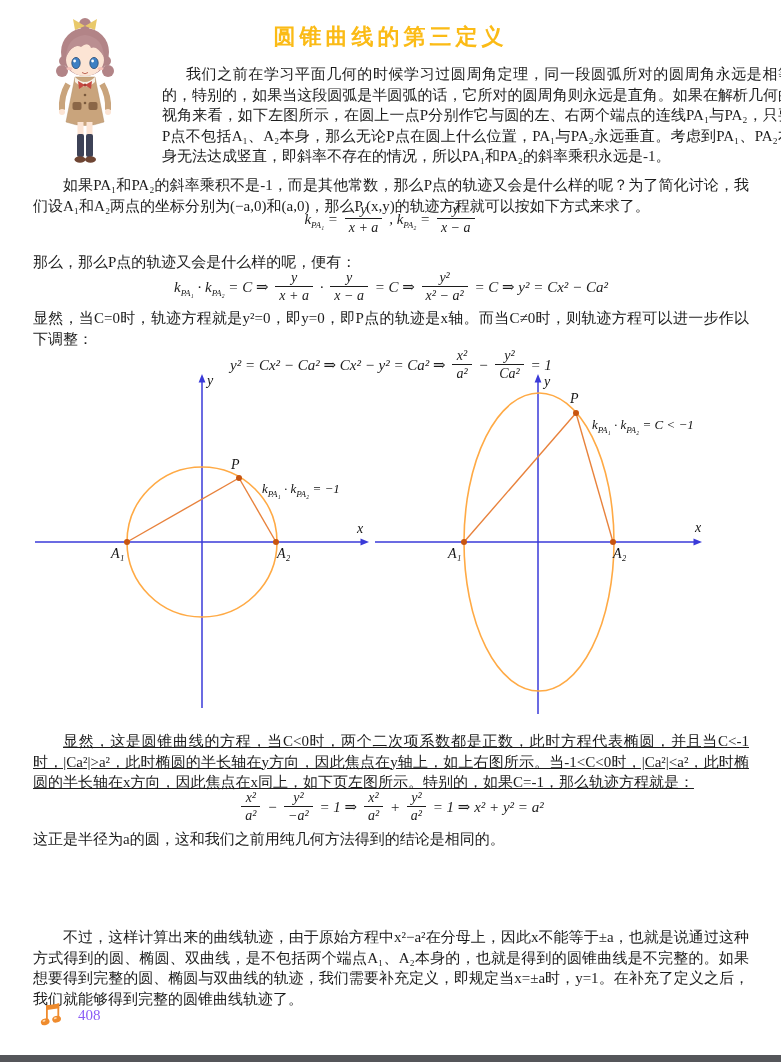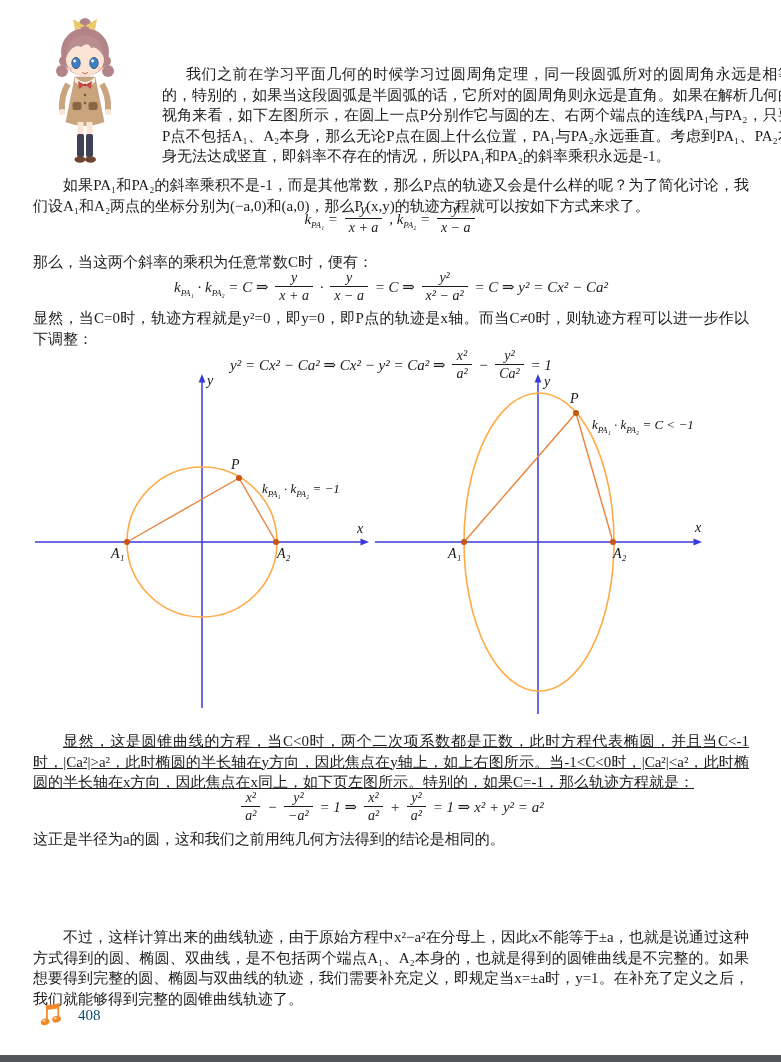--- a/index.html
+++ b/index.html
@@ -24,21 +24,21 @@
         transform:translateY(-2px);}
   .frac .num{display:block;padding:0 4px 1px;border-bottom:1px solid #1c1c1c;line-height:1.1;font-size:14px;}
   .frac .den{display:block;padding:1px 4px 0;line-height:1.1;font-size:14px;}
   .fig{position:absolute;}
   .fig-left{left:30px;top:372px;}
   .fig-right{left:370px;top:372px;}
   .flabel{position:absolute;font-style:italic;font-size:14px;color:#141414;white-space:nowrap;}
   .flabel.small{font-size:13px;}
   .chibi{position:absolute;left:52px;top:16px;}
   .footer{position:absolute;left:40px;top:1002px;display:flex;align-items:center;gap:16px;}
-  .page-num{font-size:15px;color:#0c4a6e;font-style:normal;}
+  .page-num{font-size:15px;color:#8b5cf6;font-style:normal;}
   .bottom-bar{position:absolute;left:0;bottom:0;width:781px;height:7px;background:#55565a;}
 </style>
 </head>
 <body>
 
 <div class="page">
 
   <svg class="chibi" width="66" height="152" viewBox="0 0 66 152">
     <g>
       <circle cx="33" cy="8" r="6" fill="#b28487"></circle>
@@ -79,25 +79,26 @@
     <g>
       <rect x="25.5" y="106" width="6" height="14" fill="#fce4d4"></rect>
       <rect x="34.5" y="106" width="6" height="14" fill="#fce4d4"></rect>
       <rect x="25" y="118" width="7" height="23" rx="2" fill="#3d4257"></rect>
       <rect x="34" y="118" width="7" height="23" rx="2" fill="#3d4257"></rect>
       <ellipse cx="28" cy="143.5" rx="5.5" ry="3.2" fill="#6e4533"></ellipse>
       <ellipse cx="38.5" cy="143.5" rx="5.5" ry="3.2" fill="#6e4533"></ellipse>
     </g>
   </svg>
 
+  <h1 class="title">圆锥曲线的第三定义</h1>
 
   <p class="para p1">我们之前在学习平面几何的时候学习过圆周角定理，同一段圆弧所对的圆周角永远是相等的，特别的，如果当这段圆弧是半圆弧的话，它所对的圆周角则永远是直角。如果在解析几何的视角来看，如下左图所示，在圆上一点P分别作它与圆的左、右两个端点的连线PA₁与PA₂，只要P点不包括A₁、A₂本身，那么无论P点在圆上什么位置，PA₁与PA₂永远垂直。考虑到PA₁、PA₂本身无法达成竖直，即斜率不存在的情况，所以PA₁和PA₂的斜率乘积永远是-1。</p>
   <p class="para p2">如果PA₁和PA₂的斜率乘积不是-1，而是其他常数，那么P点的轨迹又会是什么样的呢？为了简化讨论，我们设A₁和A₂两点的坐标分别为(−a,0)和(a,0)，那么P (x,y)的轨迹方程就可以按如下方式来求了。</p>
   <div class="formula f1">k<sub>PA₁</sub> = <span class="frac"><span class="num">y</span><span class="den">x + a</span></span> ,   k<sub>PA₂</sub> = <span class="frac"><span class="num">y</span><span class="den">x − a</span></span></div>
-  <p class="para p3">那么，当这两个斜率的乘积为任意常数C时，便有：</p>
+  <p class="para p3">那么，那么P点的轨迹又会是什么样的呢，便有：</p>
   <div class="formula f2">k<sub>PA₁</sub> · k<sub>PA₂</sub> = C ⇒ <span class="frac"><span class="num">y</span><span class="den">x + a</span></span> · <span class="frac"><span class="num">y</span><span class="den">x − a</span></span> = C ⇒ <span class="frac"><span class="num">y²</span><span class="den">x² − a²</span></span> = C ⇒ y² = Cx² − Ca²</div>
   <p class="para p4">显然，当C=0时，轨迹方程就是y²=0，即y=0，即P点的轨迹是x轴。而当C≠0时，则轨迹方程可以进一步作以下调整：</p>
   <div class="formula f3">y² = Cx² − Ca² ⇒ Cx² − y² = Ca² ⇒ <span class="frac"><span class="num">x²</span><span class="den">a²</span></span> − <span class="frac"><span class="num">y²</span><span class="den">Ca²</span></span> = 1</div>
 
   <svg class="fig fig-left" width="345" height="345" viewBox="0 0 345 345">
     <line x1="172" y1="9" x2="172" y2="336" stroke="#3a3ad8" stroke-width="1.5"></line>
     <polygon points="172,2 168.6,10.5 175.4,10.5" fill="#3a3ad8"></polygon>
     <line x1="5" y1="170" x2="333" y2="170" stroke="#3a3ad8" stroke-width="1.5"></line>
     <polygon points="339,170 330.5,166.6 330.5,173.4" fill="#3a3ad8"></polygon>
     <circle cx="172" cy="170" r="75" fill="none" stroke="#ffaa45" stroke-width="1.6"></circle>

